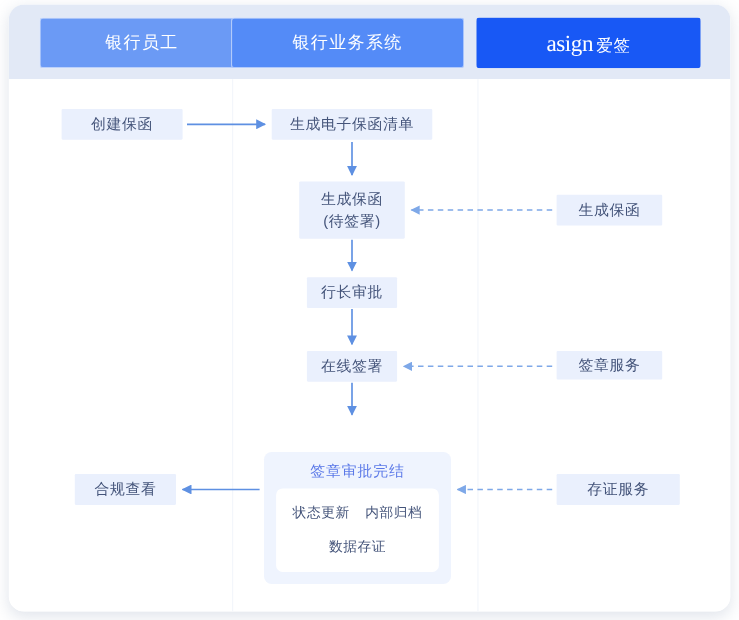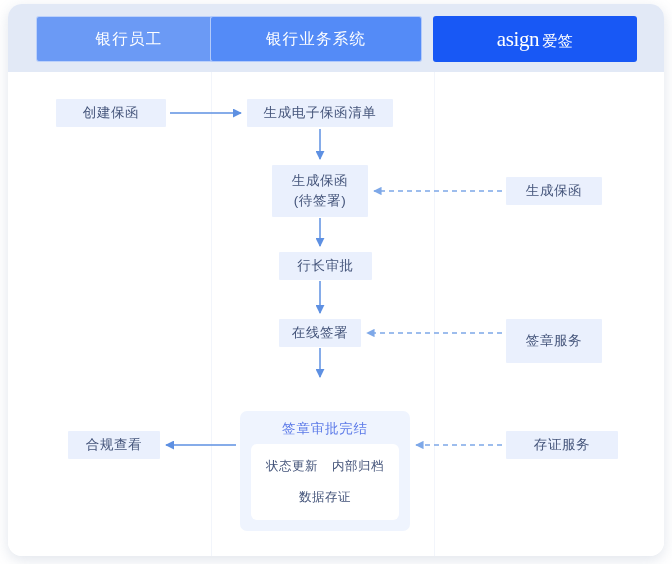--- a/index.html
+++ b/index.html
@@ -105,26 +105,26 @@
     align-items: center;
     justify-content: center;
     text-align: center;
     line-height: 1.45;
   }
 
   
   #n-create   { left: 48px;  top: 27px;  width: 110px; height: 28px; }
   #n-list     { left: 239px; top: 27px;  width: 146px; height: 28px; }
   #n-gen      { left: 264px; top: 93px;  width: 96px;  height: 52px; flex-direction: column; }
-  #n-approve  { left: 271px; top: 180px; width: 93px;  height: 28px; }
+  #n-approve  { left: 271px; top: 180px; width: 82px;  height: 28px; }
   #n-sign     { left: 271px; top: 247px; width: 82px;  height: 28px; }
 
   
   #n-template { left: 498px; top: 105px; width: 96px; height: 28px; }
-  #n-seal     { left: 498px; top: 247px; width: 96px; height: 44px; }
+  #n-seal     { left: 498px; top: 247px; width: 96px; height: 26px; }
   #n-evidence { left: 498px; top: 359px; width: 112px; height: 28px; }
 
   
   #n-compliance { left: 60px; top: 359px; width: 92px; height: 28px; }
 
   
   #group-complete {
     position: absolute;
     left: 232px;
     top: 310px;

